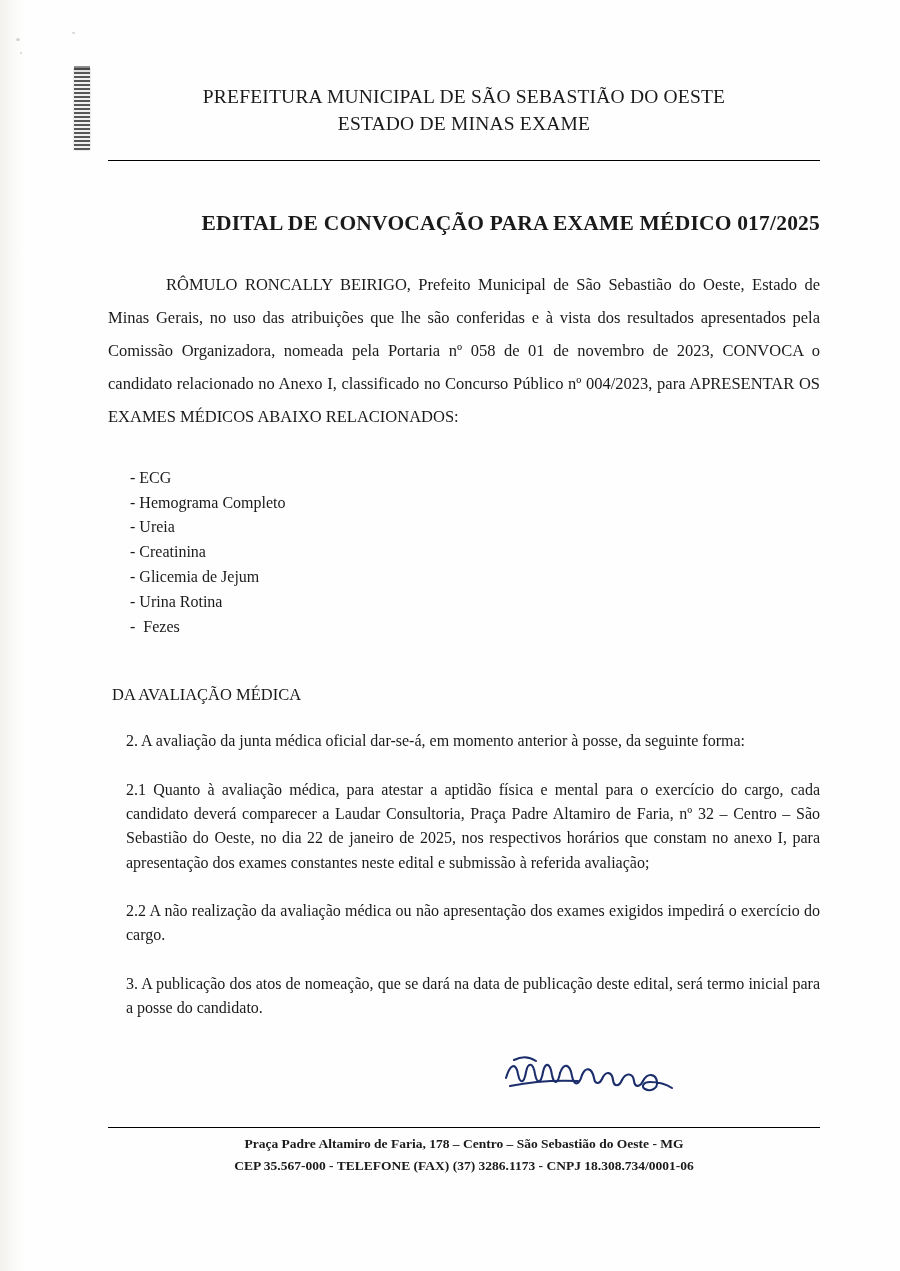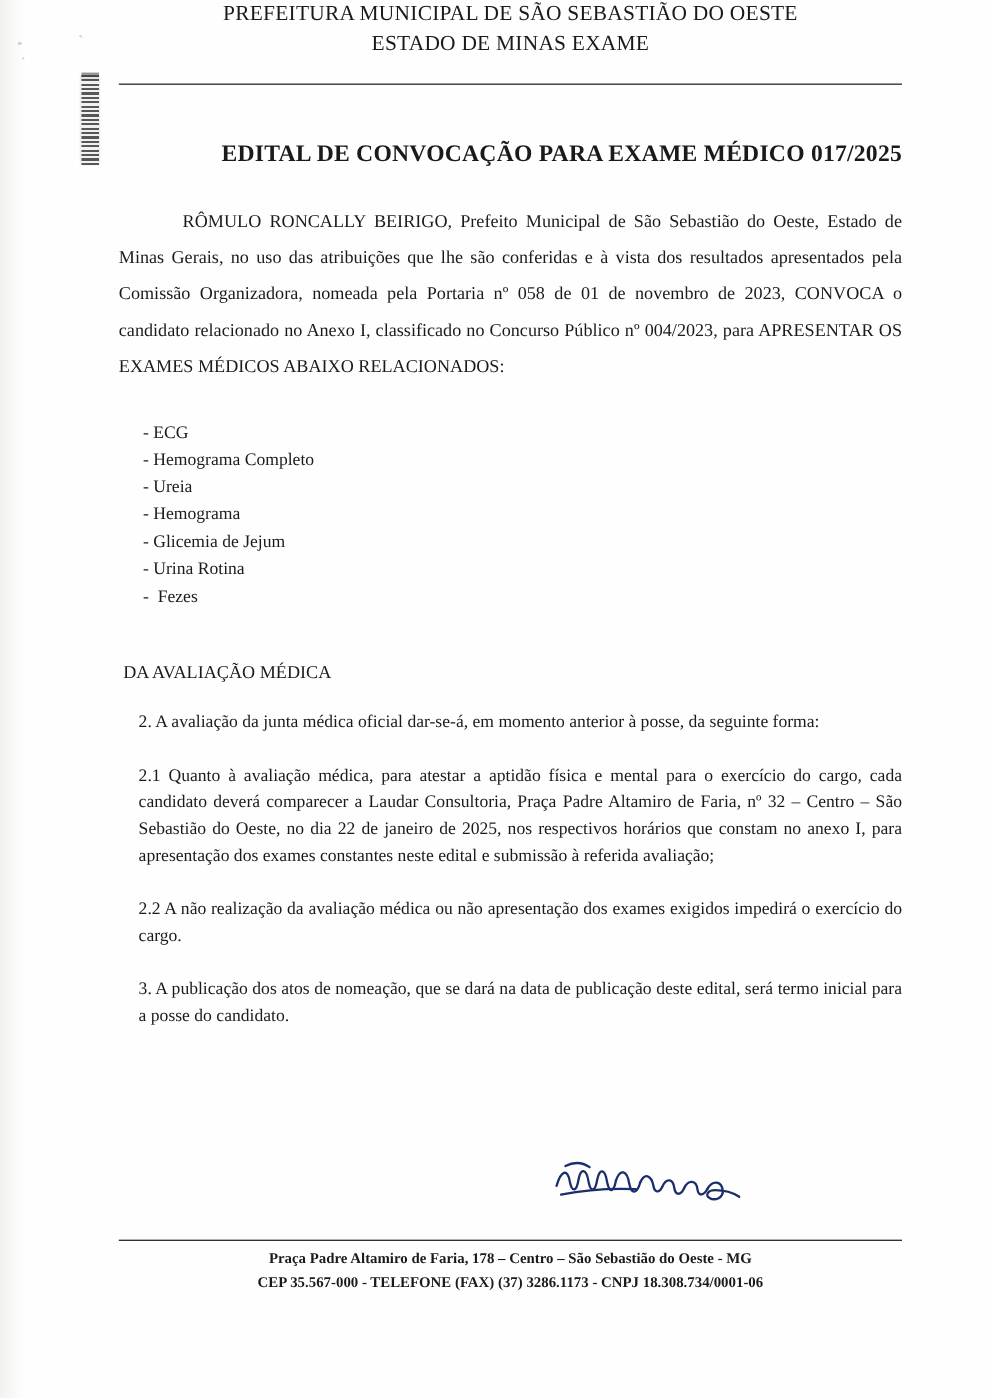--- a/index.html
+++ b/index.html
@@ -66,20 +66,21 @@
   .content {
     position: absolute;
     left: 108px;
     top: 0;
     width: 712px;
     height: 100%;
   }
 
   .org-header {
     text-align: center;
+    padding-top: 84px;
     font-size: 19.5px;
     line-height: 1.38;
     letter-spacing: .2px;
   }
   .org-header .line2 { display: block; }
 
   .rule {
     height: 1px;
     background: #000;
     margin-top: 22px;
@@ -175,21 +176,21 @@
     <div class="rule"></div>
 
     <div class="doc-title">EDITAL DE CONVOCAÇÃO PARA EXAME MÉDICO 017/2025</div>
 
     <div class="body-para">RÔMULO RONCALLY BEIRIGO, Prefeito Municipal de São Sebastião do Oeste, Estado de Minas Gerais, no uso das atribuições que lhe são conferidas e à vista dos resultados apresentados pela Comissão Organizadora, nomeada pela Portaria nº 058 de 01 de novembro de 2023, CONVOCA o candidato relacionado no Anexo I, classificado no Concurso Público nº 004/2023, para APRESENTAR OS EXAMES MÉDICOS ABAIXO RELACIONADOS:</div>
 
     <div class="exam-list">
       <div>- ECG</div>
       <div>- Hemograma Completo</div>
       <div>- Ureia</div>
-      <div>- Hemograma</div>
+      <div>- Creatinina</div>
       <div>- Glicemia de Jejum</div>
       <div>- Urina Rotina</div>
       <div>-  Fezes</div>
     </div>
 
     <div class="section-heading">DA AVALIAÇÃO MÉDICA</div>
 
     <div class="p-block">2. A avaliação da junta médica oficial dar-se-á, em momento anterior à posse, da seguinte forma:</div>
     <div class="p-block">2.1 Quanto à avaliação médica, para atestar a aptidão física e mental para o exercício do cargo, cada candidato deverá comparecer a Laudar Consultoria, Praça Padre Altamiro de Faria, nº 32 – Centro – São Sebastião do Oeste, no dia 22 de janeiro de 2025, nos respectivos horários que constam  no  anexo I, para apresentação dos exames constantes neste edital e submissão à referida avaliação;</div>
     <div class="p-block">2.2 A não realização da avaliação médica ou não apresentação dos exames exigidos impedirá o exercício do cargo.</div>

